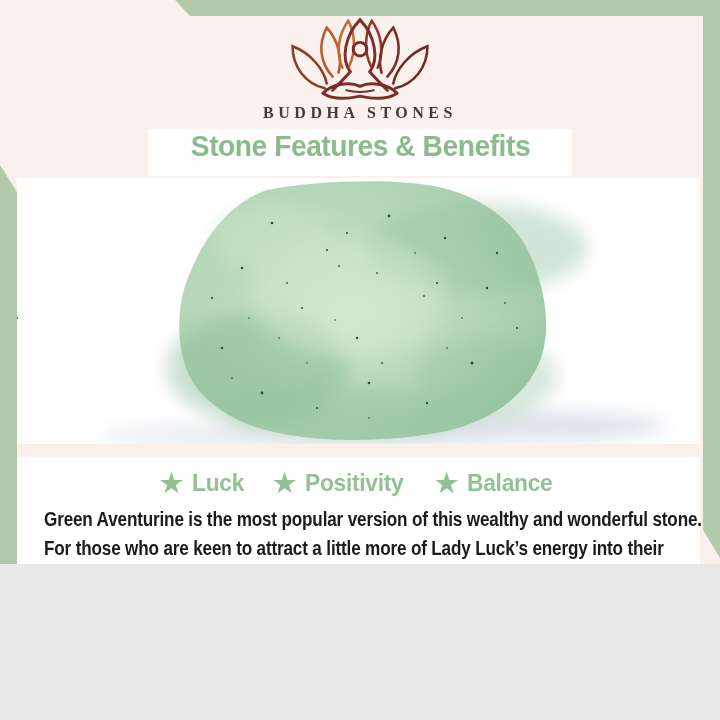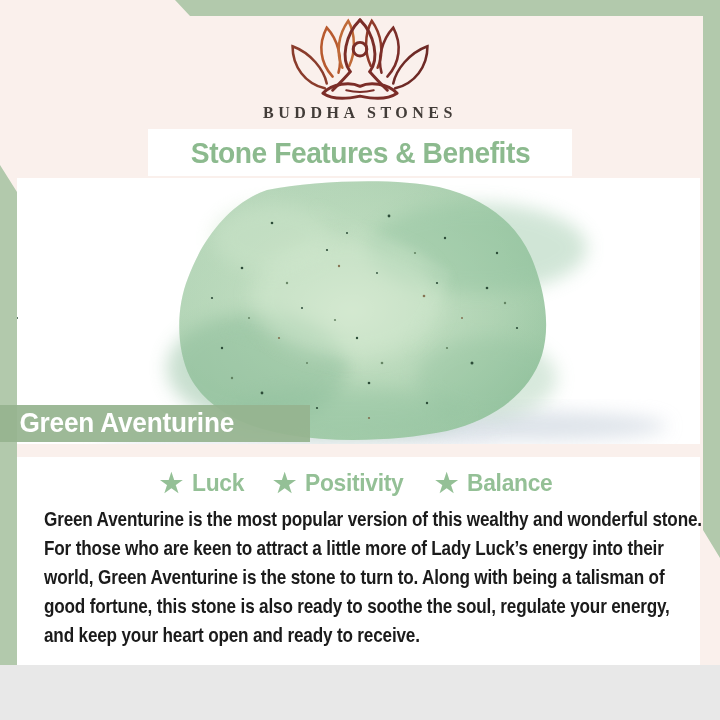--- a/index.html
+++ b/index.html
@@ -1,17 +1,17 @@
 <!DOCTYPE html>
 <html><head>
 <meta charset="utf-8">
 <style>
   html,body{margin:0;padding:0;background:#e8e8e8;}
   .page{
-    position:relative;width:720px;height:665px;overflow:hidden;
+    position:relative;width:720px;height:564px;overflow:hidden;
     background:#faf0ec;font-family:"Liberation Sans",sans-serif;
     margin:0 auto;
   }
   
   .frame{position:absolute;inset:0;background:#b2c9ac;pointer-events:none;}
   .frame.top-right{
     clip-path:polygon(175px 0,720px 0,720px 558px,703px 530px,703px 16px,190px 16px);
   }
   .frame.bottom-left{
     clip-path:polygon(0 165px,17px 192px,17px 704px,530px 704px,545px 720px,0 720px);
@@ -19,21 +19,21 @@
   
   .logo{position:absolute;left:0;top:14px;width:720px;text-align:center;}
   .logo svg{display:block;margin:0 auto;}
   .brand-name{
     margin-top:2px;font-family:"Liberation Serif",serif;font-size:16px;
     font-weight:600;letter-spacing:4.5px;color:#423c38;
   }
   
   .header-band{
     position:absolute;left:148px;top:129px;width:424px;height:47px;
-    background:#ffffff;display:flex;align-items:center;justify-content:center;
+    background:#ffffff;display:flex;justify-content:center;
   }
   .header-title{
     font-size:30px;font-weight:700;color:#8cba8e;letter-spacing:-0.5px;
     transform:scaleX(0.94);white-space:nowrap;
   }
   
   .image-box{
     position:absolute;left:17px;top:178px;width:683px;height:266px;
     background:#ffffff;overflow:hidden;
   }
@@ -185,23 +185,20 @@
       <g fill="#7a6140" opacity="0.85">
         <circle cx="322" cy="88" r="1.2"></circle>
           <circle cx="407" cy="118" r="1.3"></circle>
           <circle cx="262" cy="160" r="1.1"></circle>
         <circle cx="445" cy="140" r="1.0"></circle>
           <circle cx="352" cy="240" r="1.1"></circle>
       </g>
     </svg>
   </div>
 
-  <div class="stone-banner">
-    <span class="stone-banner-label">Green Aventurine</span>
-  </div>
 
   <div class="text-box">
     <div class="benefits-line">
       <span class="benefit-item">
         <span class="benefit-star">★</span>
         <span class="benefit-label">Luck</span>
       </span>
       <span class="benefit-item">
         <span class="benefit-star">★</span>
         <span class="benefit-label">Positivity</span>

